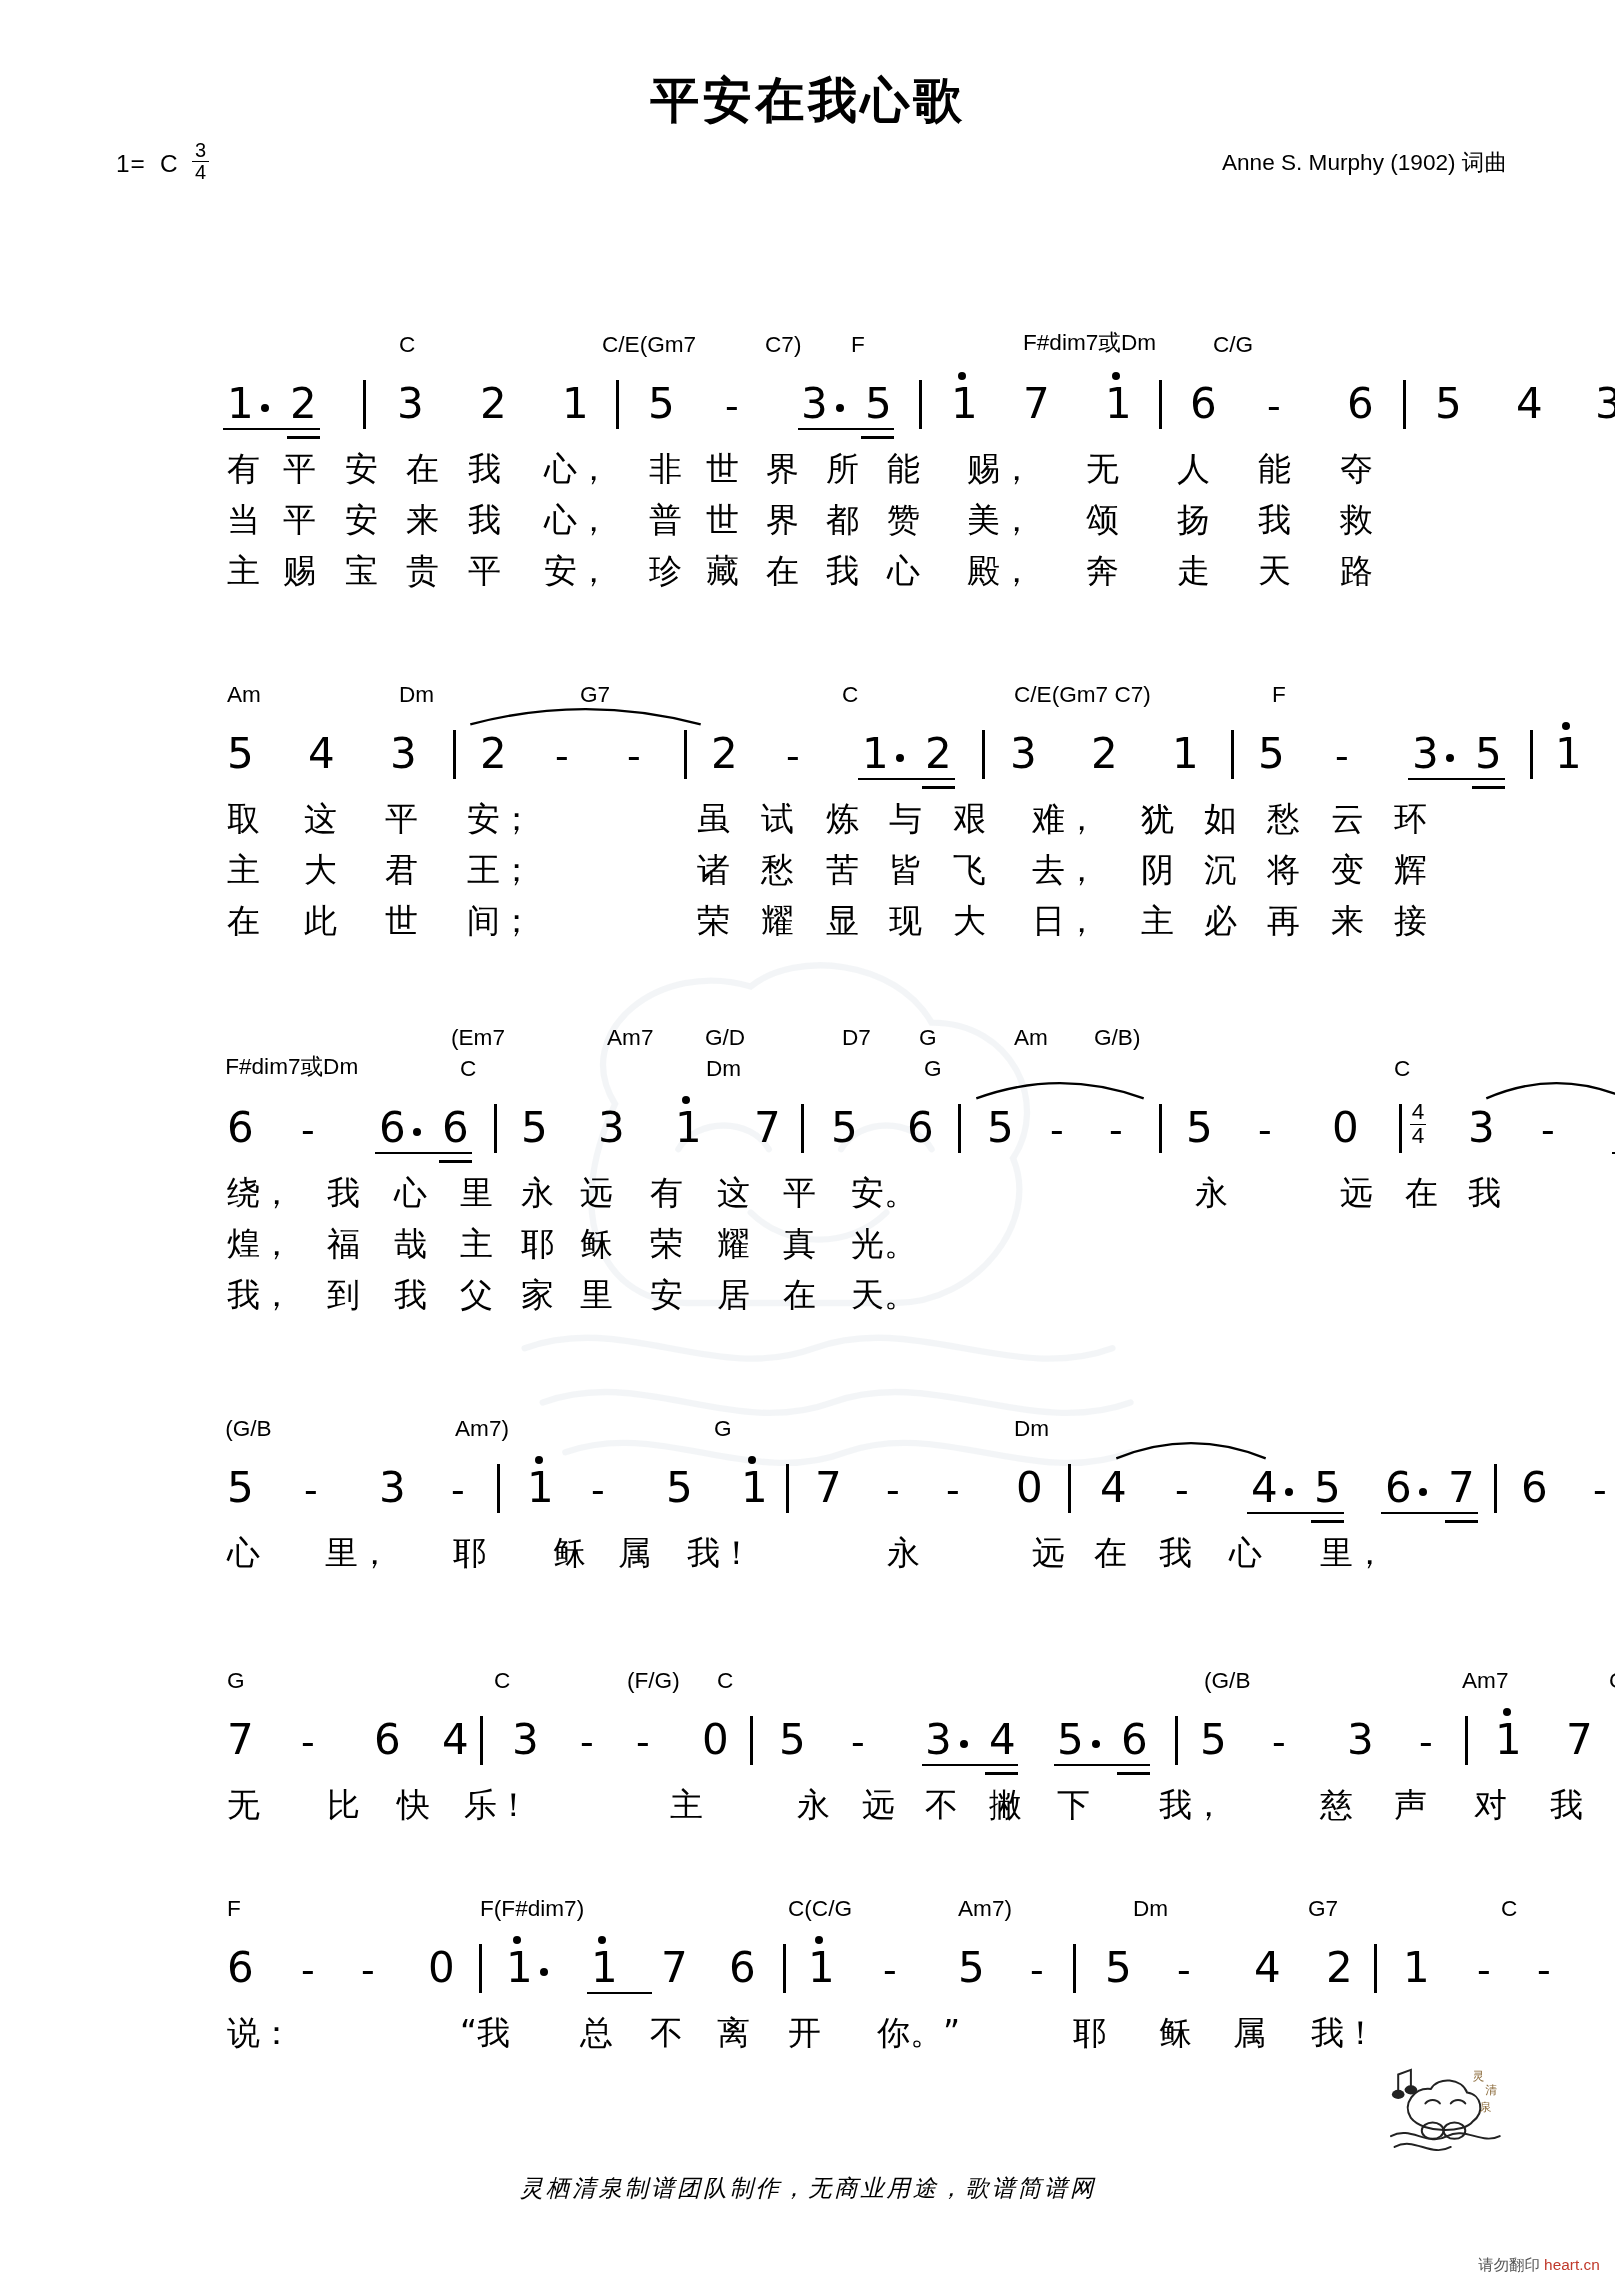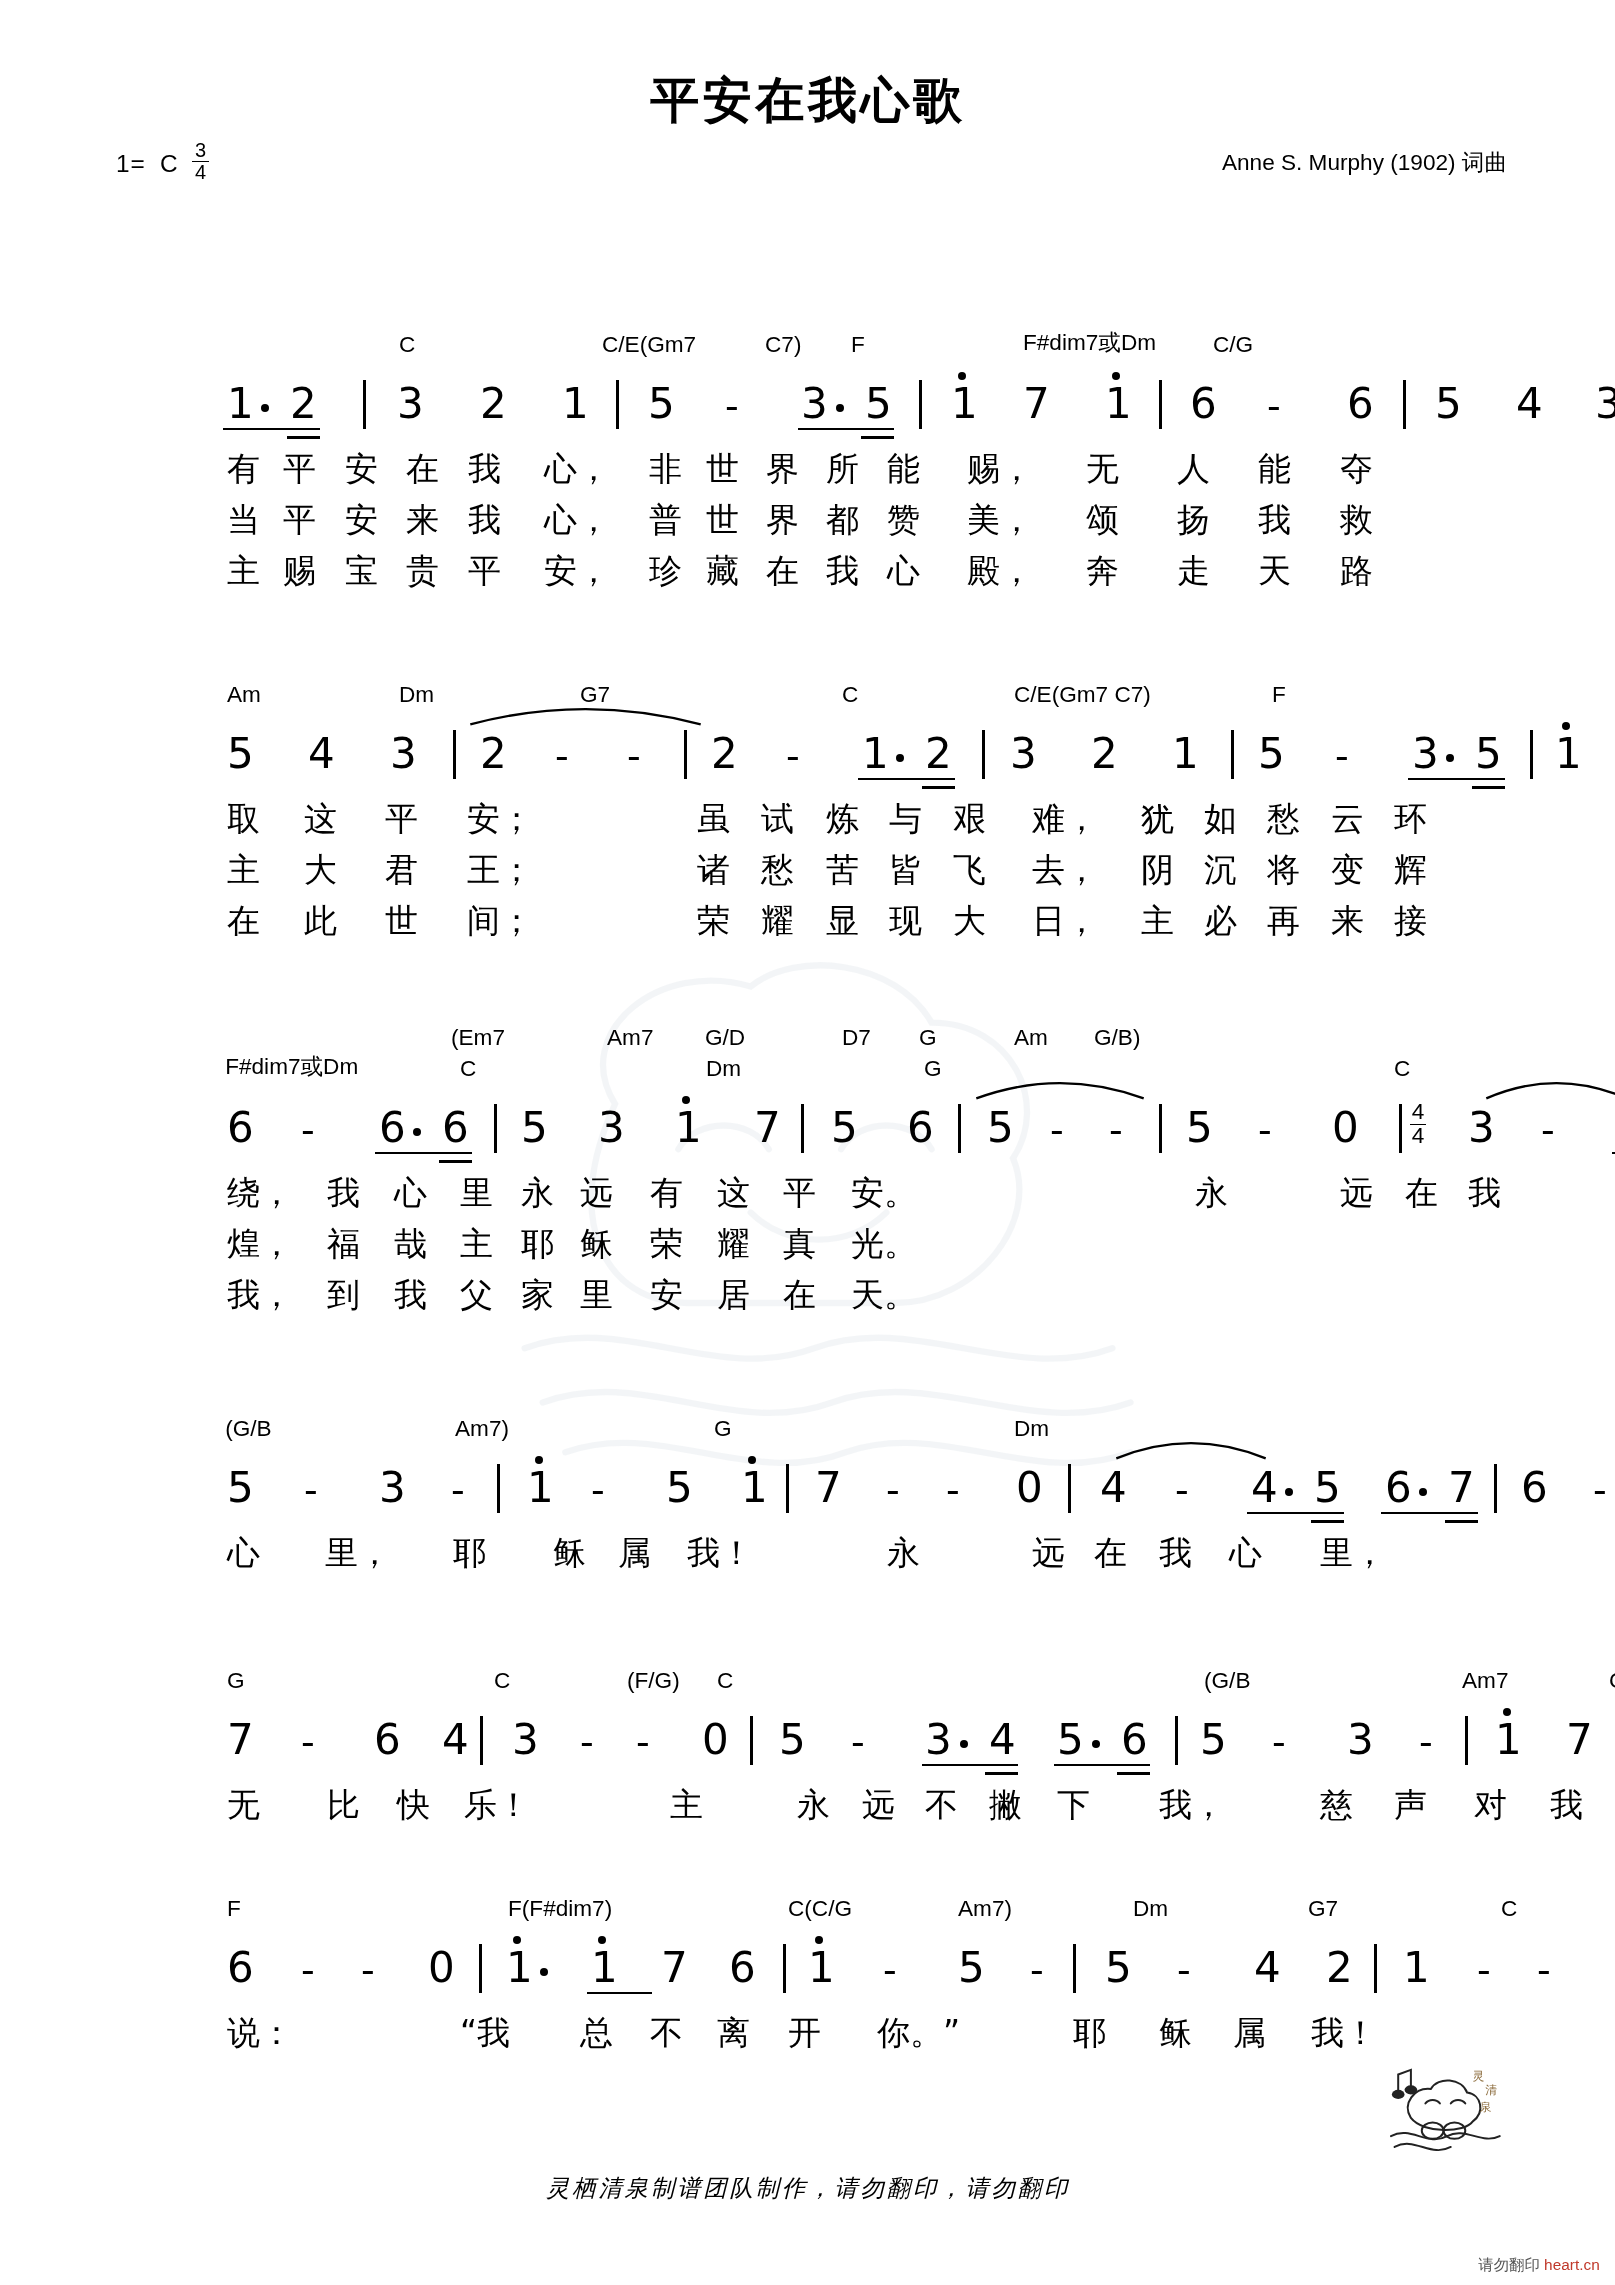--- a/index.html
+++ b/index.html
@@ -538,21 +538,21 @@
             <span class="lyr" style="left: 1102px;">慈</span>
             <span class="lyr" style="left: 1176px;">声</span>
             <span class="lyr" style="left: 1256px;">对</span>
             <span class="lyr" style="left: 1332px;">我</span>
           </div>
         </div>
       </div>
       <div class="system" style="position: absolute; left: 109px; right: 109px; top: 1891px;">
         <div class="chordline">
           <span class="chord" style="left: 9px;">F</span>
-          <span class="chord" style="left: 262px; margin-left: 28px;">F(F#dim7)</span>
+          <span class="chord" style="left: 262px;">F(F#dim7)</span>
           <span class="chord" style="left: 570px;">C(C/G</span>
           <span class="chord" style="left: 740px;">Am7)</span>
           <span class="chord" style="left: 915px;">Dm</span>
           <span class="chord" style="left: 1090px;">G7</span>
           <span class="chord" style="left: 1283px;">C</span>
         </div>
         <div class="noteline">
           <span class="bar" style="left: 261px;"></span>
           <span class="bar" style="left: 565px;"></span>
           <span class="bar" style="left: 855px;"></span>
@@ -597,21 +597,21 @@
             <span class="lyr" style="left: 855px;">耶</span>
             <span class="lyr" style="left: 941px;">稣</span>
             <span class="lyr" style="left: 1015px;">属</span>
             <span class="lyr" style="left: 1093px;">我！</span>
           </div>
         </div>
       </div>
     </div>
 
   <div class="footer">
-    <div class="footer-text">灵栖清泉制谱团队制作，请勿翻印，请勿翻印</div>
+    <div class="footer-text">灵栖清泉制谱团队制作，无商业用途，歌谱简谱网</div>
   </div>
 
   <svg class="logo" viewBox="0 0 150 110">
     <g fill="none" stroke="#222" stroke-width="2.2" stroke-linecap="round">
       <path d="M44 66 C34 50 48 32 66 34 C74 20 100 22 106 38 C122 40 126 60 112 70
                C104 82 58 84 44 66 Z"></path>
       <path d="M60 50 c4 -5 12 -5 16 0"></path>
       <path d="M88 50 c4 -5 12 -5 16 0"></path>
       <ellipse cx="68" cy="80" rx="12" ry="9"></ellipse>
       <ellipse cx="92" cy="80" rx="12" ry="9"></ellipse>

